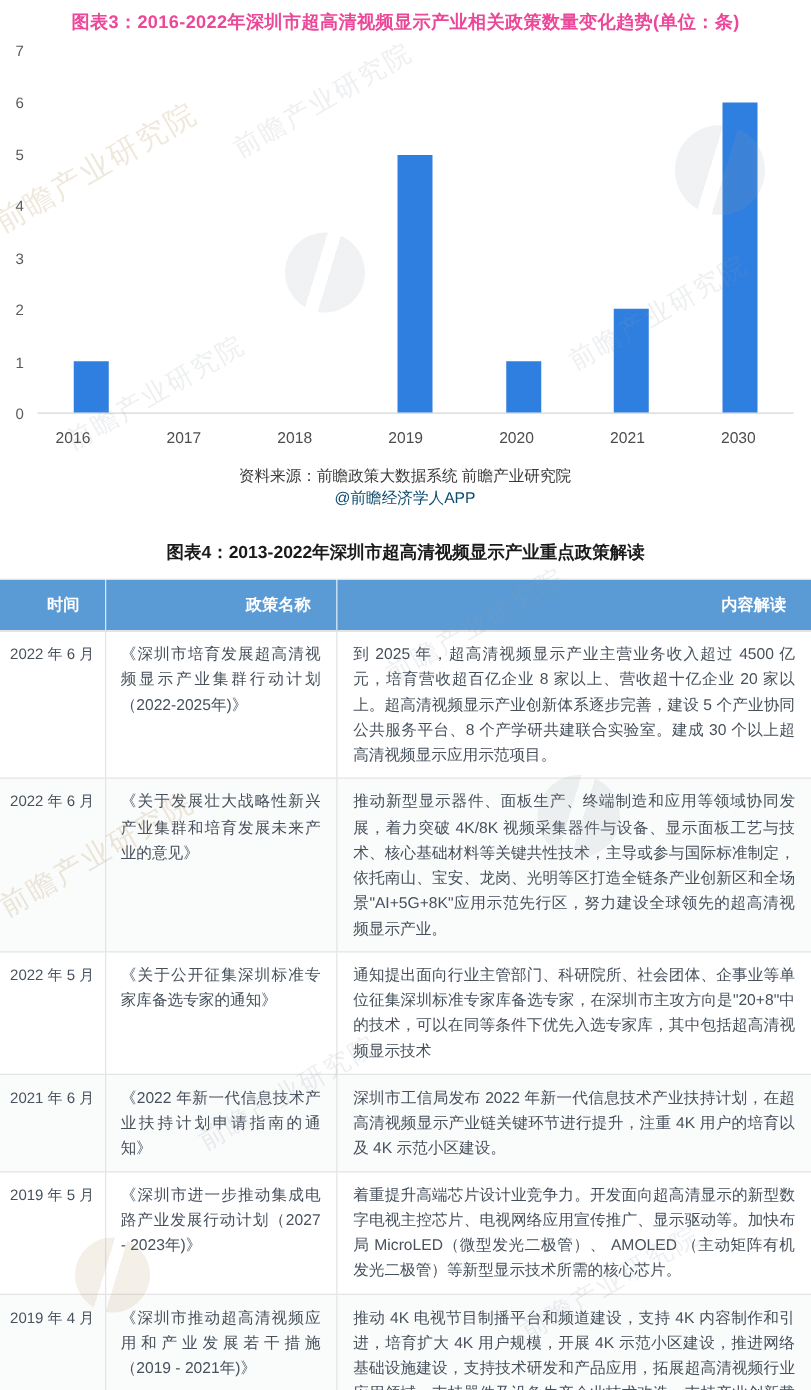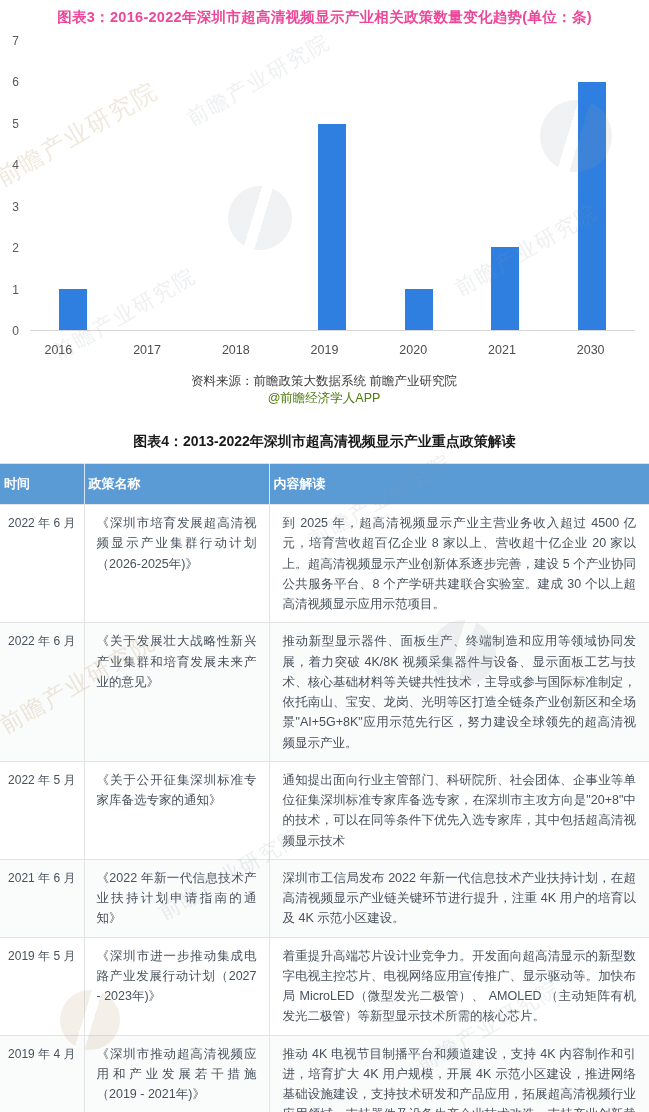--- a/index.html
+++ b/index.html
@@ -22,28 +22,28 @@
   }
   .bar-col { flex:1; height:100%; display:flex; align-items:flex-end; justify-content:center; }
   .bar { width:28px; }
   .chart-xlabels { position:absolute; left:14px; right:14px; bottom:4px; display:flex; }
   .xlabel { flex:1; text-align:center; font-size:12.5px; color:#4d4d4d; }
   
   .source-row {
     display:flex; justify-content:space-between; align-items:center;
     padding:0 6px 0 5px; font-size:12.5px; color:#3b3b3b; margin-top:12px; z-index:1; position:relative;flex-direction:column;
   }
-  .credit { color:#4d7c0f; }
+  .credit { color:#0c4a6e; }
   
   .table-title { text-align:center; font-size:14px; font-weight:700; color:#1a1a1a; margin-top:26px; }
   table.policy { width:649px; border-collapse:collapse; table-layout:fixed; margin-top:12px; z-index:1; position:relative; }
   col.c-time { width:84px; } col.c-name { width:185px; } col.c-content { width:380px; }
   th {
     background:#5B9BD5; color:#fff; font-size:13px; font-weight:700;
-    padding:11px 4px; text-align:left; border-right:1px solid rgba(255,255,255,.75);
+    padding:11px 20px; text-align:right; border-right:1px solid rgba(255,255,255,.75);
     border-top:1px solid #e0e0e0;
   }
   th:last-child { border-right:none; }
   td {
     vertical-align:top; font-size:12.5px; line-height:1.62; color:#47515c;
     border:1px solid #e4e4e4; padding:8px 10px;
   }
   td.cell-time { text-align:center; white-space:nowrap; font-size:12px; padding:9px 2px; border-left:none; }
   td.cell-name { text-align:justify; padding:8px 12px; }
   td.cell-content { text-align:justify; padding:8px 13px; border-right:none; }
@@ -123,21 +123,21 @@
     <thead>
       <tr>
         <th>时间</th>
         <th>政策名称</th>
         <th>内容解读</th>
       </tr>
     </thead>
     <tbody>
       <tr>
         <td class="cell-time">2022 年 6 月</td>
-        <td class="cell-name">《深圳市培育发展超高清视频显示产业集群行动计划（2026-2025年)》</td>
+        <td class="cell-name">《深圳市培育发展超高清视频显示产业集群行动计划（2022-2025年)》</td>
         <td class="cell-content">到 2025 年，超高清视频显示产业主营业务收入超过 4500 亿元，培育营收超百亿企业 8 家以上、营收超十亿企业 20 家以上。超高清视频显示产业创新体系逐步完善，建设 5 个产业协同公共服务平台、8 个产学研共建联合实验室。建成 30 个以上超高清视频显示应用示范项目。</td>
       </tr>
       <tr class="alt">
         <td class="cell-time">2022 年 6 月</td>
         <td class="cell-name">《关于发展壮大战略性新兴产业集群和培育发展未来产业的意见》</td>
         <td class="cell-content">推动新型显示器件、面板生产、终端制造和应用等领域协同发展，着力突破 4K/8K 视频采集器件与设备、显示面板工艺与技术、核心基础材料等关键共性技术，主导或参与国际标准制定，依托南山、宝安、龙岗、光明等区打造全链条产业创新区和全场景"AI+5G+8K"应用示范先行区，努力建设全球领先的超高清视频显示产业。</td>
       </tr>
       <tr>
         <td class="cell-time">2022 年 5 月</td>
         <td class="cell-name">《关于公开征集深圳标准专家库备选专家的通知》</td>

